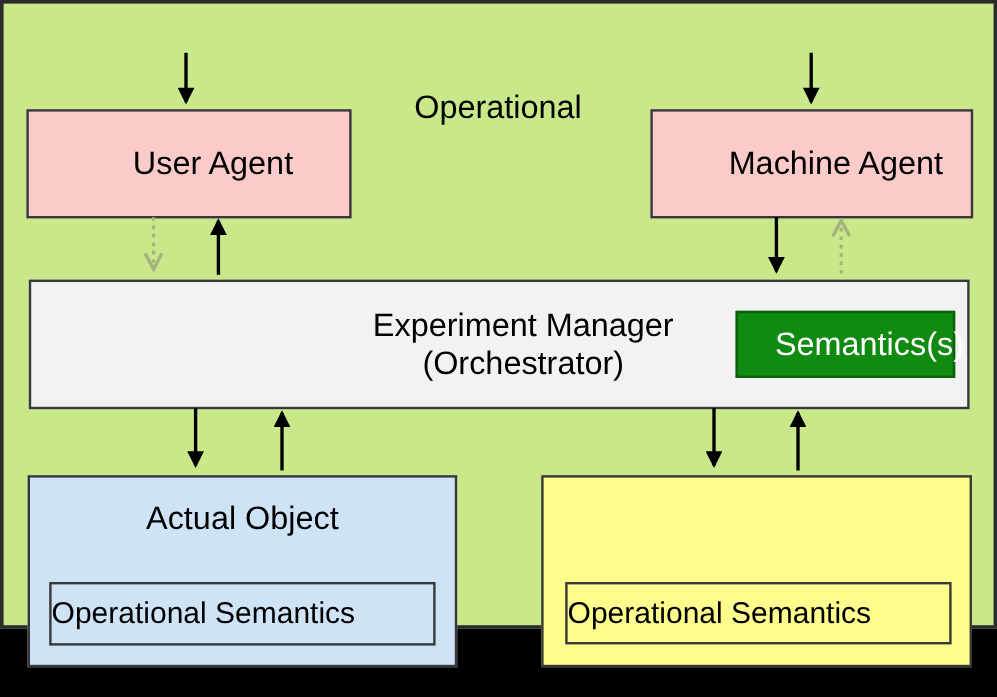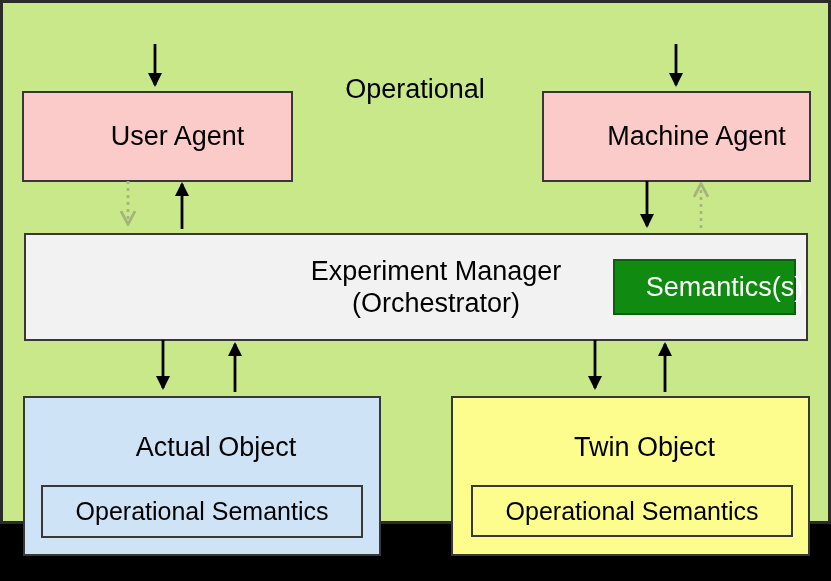--- a/index.html
+++ b/index.html
@@ -57,32 +57,31 @@
     border-color:var(--workflow-border,#0b600b);
     color:#fff;
   }
   .box-object{
     display:block;
   }
   .box-actual{ left:20px; top:393px; width:358px; height:160px; background:var(--actual-blue,#cfe3f7); }
   .box-twin{ left:448px; top:393px; width:359px; height:160px; background:var(--twin-yellow,#fdfd8d); }
   .object-title{
     position:absolute;
-    left:0; top:34px; width:100%;
+    left:0; top:19px; width:100%;
     text-align:center;
     font-size:27px;
-    margin-left:14px;
   }
   .inner-box{
     position:absolute;
     box-sizing:border-box;
     border:2px solid var(--border-dark,#383838);
     display:flex;
     align-items:center;
-    justify-content:center;
+    justify-content:flex-start;
     font-size:25px;
   }
   .inner-actual{ left:16px; top:87px; width:322px; height:53px; }
   .inner-twin{ left:18px; top:87px; width:322px; height:52px; }
   .arrows{
     position:absolute;
     left:0; top:0;
     width:831px; height:581px;
     pointer-events:none;
   }
@@ -127,21 +126,20 @@
     </div>
 
     <div class="box box-object box-actual">
       <div class="object-title">Actual Object</div>
       <div class="inner-box inner-actual">
         <span>Operational Semantics</span>
       </div>
     </div>
 
     <div class="box box-object box-twin">
-      <div class="object-title">Twin Object</div>
       <div class="inner-box inner-twin">
         <span>Operational Semantics</span>
       </div>
     </div>
 
   </div>
 
   <svg class="arrows" viewBox="0 0 831 581" xmlns="http://www.w3.org/2000/svg">
     <defs>
       <marker id="head-solid" viewBox="0 0 10 10" refX="8.5" refY="5" markerWidth="6" markerHeight="5" orient="auto">

